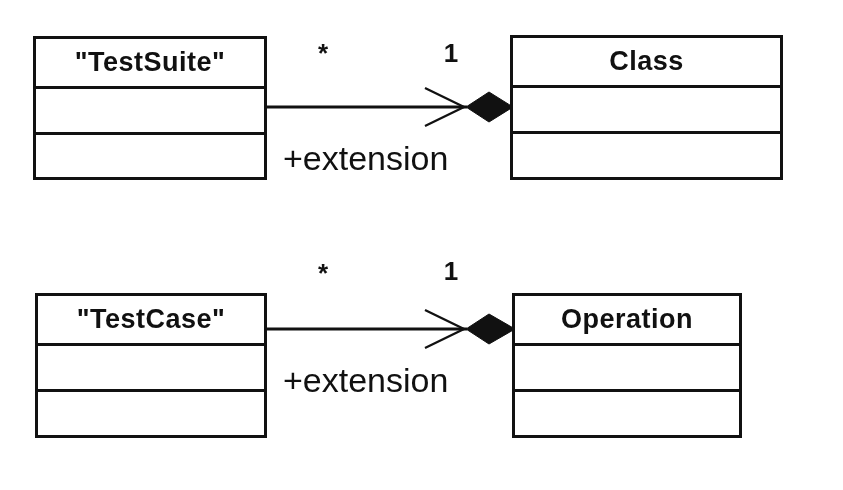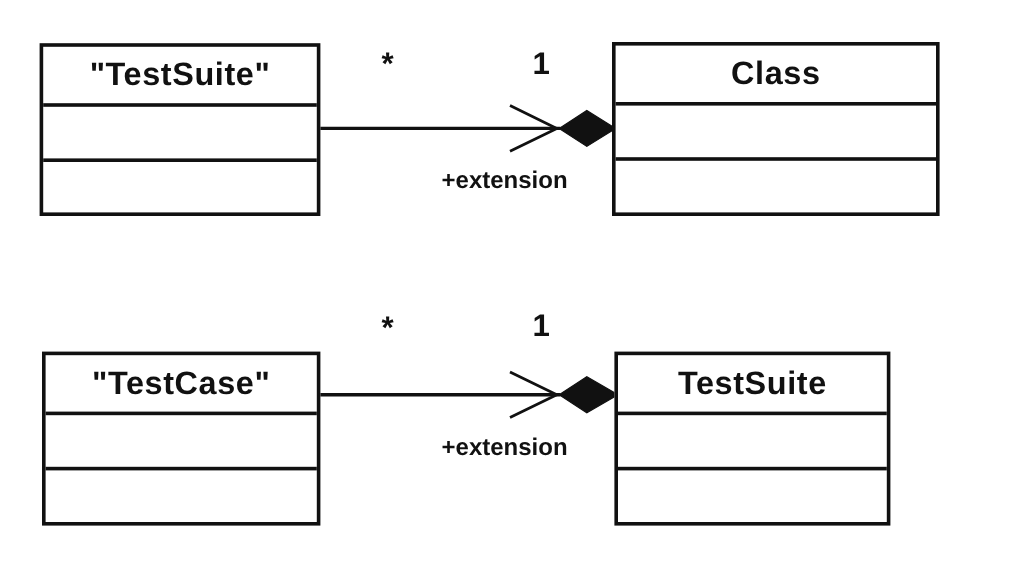--- a/index.html
+++ b/index.html
@@ -44,23 +44,23 @@
     position: absolute;
     width: 34px;
     text-align: center;
     font-size: 26px;
     font-weight: bold;
     line-height: 1;
   }
   .assoc-label {
     position: absolute;
     width: 190px;
-    text-align: right;
-    font-size: 20px;
-    font-weight: bold;
+    text-align: left;
+    font-size: 34px;
+    font-weight: normal;
     line-height: 1.1;
     white-space: nowrap;
   }
 </style>
 </head>
 <body>
 
 <div class="canvas">
 
   <svg class="connector-layer" width="843" height="490" viewBox="0 0 843 490">
@@ -90,21 +90,21 @@
     <div class="uml-ops"></div>
   </div>
 
   <div class="uml-class" style="left:35px; top:293px; width:232px; height:145px;">
     <div class="uml-title">"TestCase"</div>
     <div class="uml-attrs"></div>
     <div class="uml-ops"></div>
   </div>
 
   <div class="uml-class" style="left:512px; top:293px; width:230px; height:145px;">
-    <div class="uml-title">TestSuite</div>
+    <div class="uml-title">Operation</div>
     <div class="uml-attrs"></div>
     <div class="uml-ops"></div>
   </div>
 
   <div class="mult" style="left:306px; top:40px;">*</div>
   <div class="mult" style="left:434px; top:40px;">1</div>
   <div class="assoc-label" style="left:283px; top:140px;">+extension</div>
 
   <div class="mult" style="left:306px; top:260px;">*</div>
   <div class="mult" style="left:434px; top:258px;">1</div>

